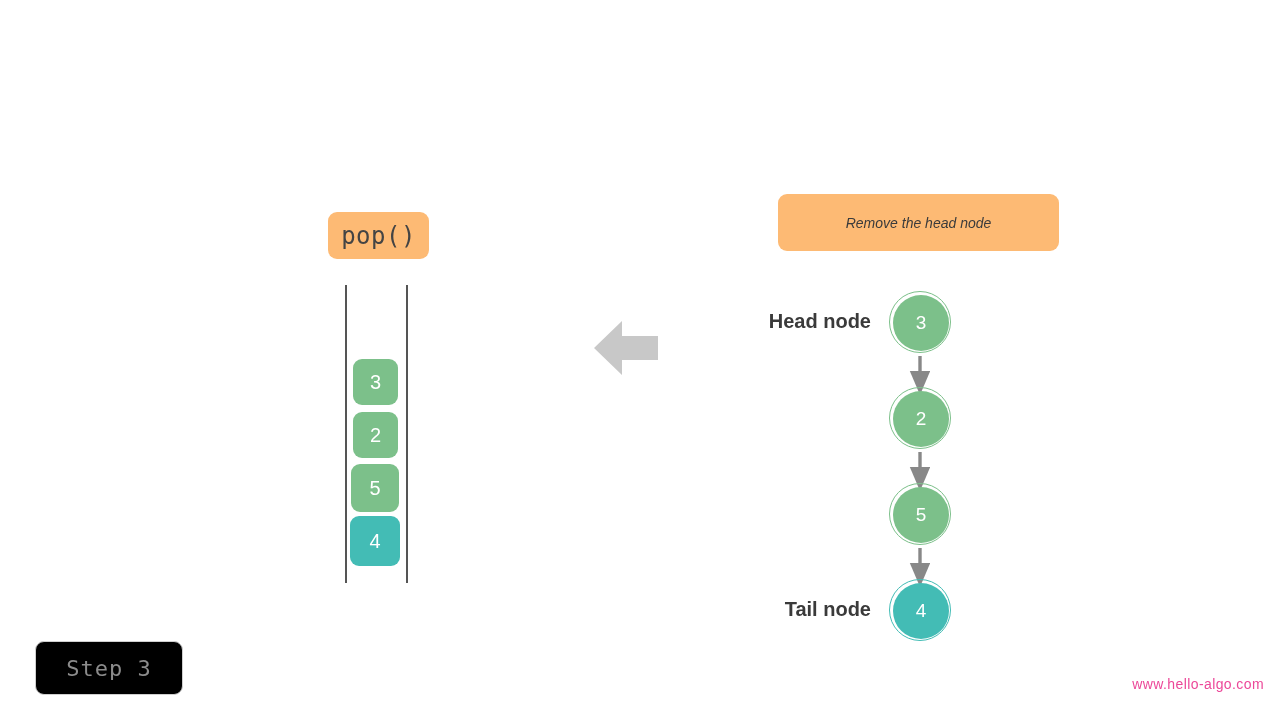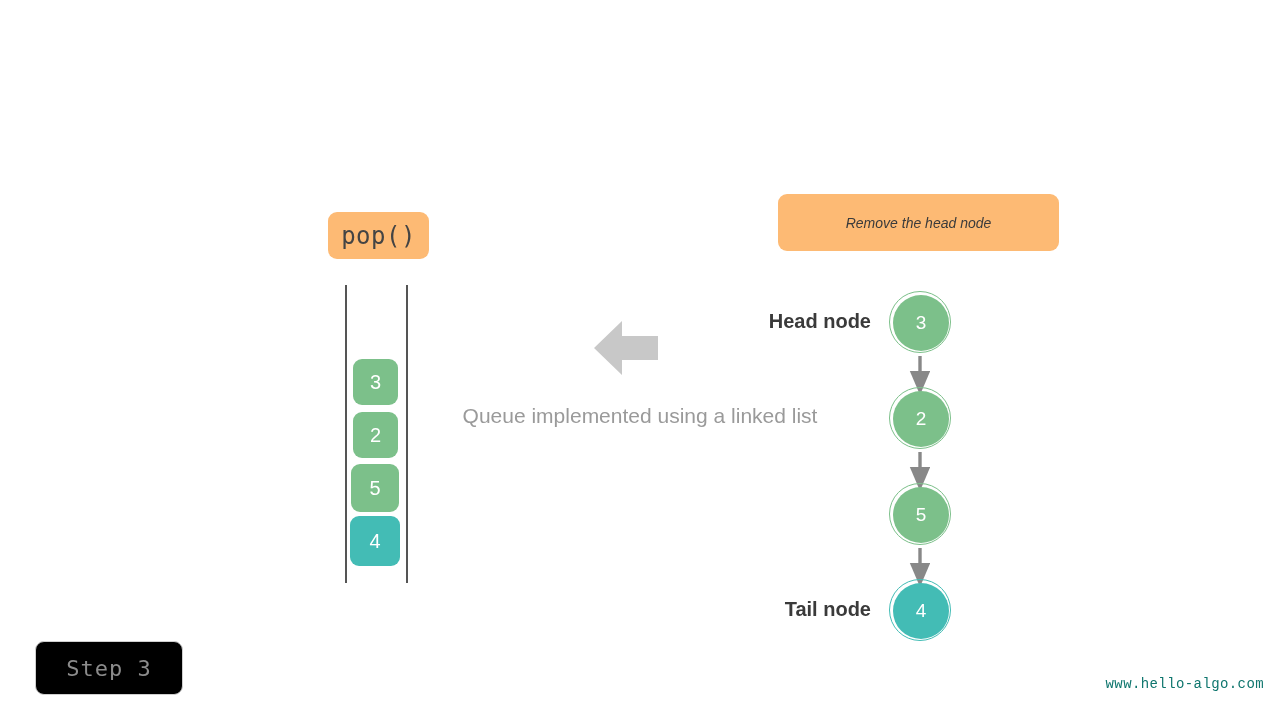--- a/index.html
+++ b/index.html
@@ -173,23 +173,23 @@
     font-size: 22px;
     letter-spacing: 1px;
     color: #8b8b8b;
   }
 
   
   #watermark {
     position: absolute;
     right: 16px;
     top: 676px;
-    font-family: Liberation Mono, monospace;
+    font-family: Liberation Sans, sans-serif;
     font-size: 14px;
-    color: #0f766e;
+    color: #ec4899;
     letter-spacing: 0.4px;
   }
 </style>
 </head>
 <body>
 
 <div id="canvas">
 
   <div id="pop-chip" class="chip chip-mono">pop()</div>
 
@@ -204,21 +204,20 @@
       <div class="cell green" style="left: 351px; top: 464px; width: 48px; height: 48px;">5</div>
       <div class="cell teal" style="left: 350px; top: 516px; width: 50px; height: 50px;">4</div>
     </div>
 
   <div id="block-arrow">
     <svg width="68" height="68" viewBox="0 0 68 68" aria-hidden="true">
       <polygon points="2,34 30,7 30,22 66,22 66,46 30,46 30,61" fill="#c8c8c8"></polygon>
     </svg>
   </div>
 
-  <div id="caption">Queue implemented using a linked list</div>
 
   <div id="head-label" class="side-label">Head node</div>
   <div id="tail-label" class="side-label">Tail node</div>
 
   <div id="linked-list">
     <svg id="connectors" width="130" height="370" viewBox="0 0 130 370" style="position:absolute;left:0;top:0;" aria-hidden="true">
       <defs>
         <marker id="arrowhead" markerWidth="7" markerHeight="7" refX="3.2" refY="3" orient="auto">
           <polygon points="0,0 7,3 0,6" fill="#888888"></polygon>
         </marker>

